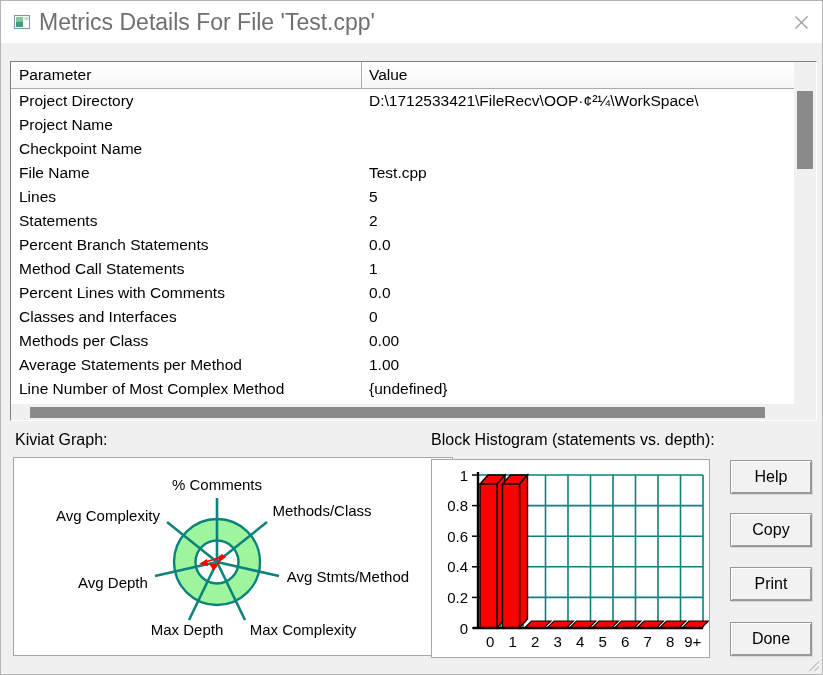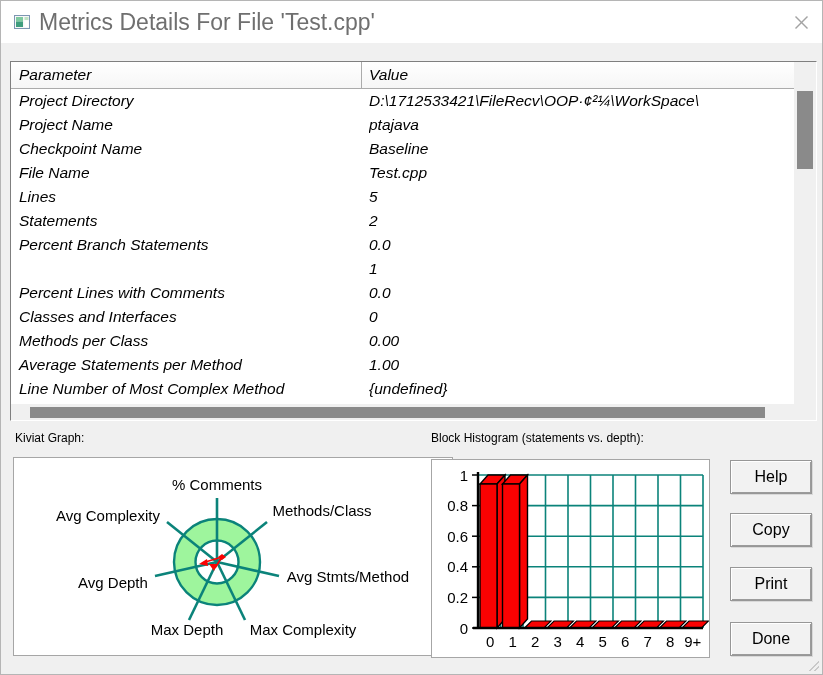--- a/index.html
+++ b/index.html
@@ -17,39 +17,39 @@
     font-size:23px;color:#6f6f6f;white-space:nowrap;
   }
   .close-btn{
     position:absolute;right:5px;top:5px;width:32px;height:32px;
     display:flex;align-items:center;justify-content:center;cursor:pointer;
   }
   
   .table-wrap{
     position:absolute;left:9px;top:60px;width:807px;height:360px;background:#f0f0f0;
     border-top:1px solid #7f7f7f;border-left:1px solid #7f7f7f;
-    border-bottom:1px solid #ffffff;border-right:1px solid #ffffff;font-style:italic;
+    border-bottom:1px solid #ffffff;border-right:1px solid #ffffff;
   }
   .tbl-content{position:absolute;left:0;top:0;width:783px;height:342px;background:#fff;overflow:hidden;}
   .tbl-header{
     position:relative;height:27px;background:linear-gradient(#ffffff,#f6f6f6);
     border-bottom:1px solid #ababab;font-size:15.5px;
   }
   .hdr-param{position:absolute;left:8px;top:0;line-height:26px;}
   .hdr-value{position:absolute;left:358px;top:0;line-height:26px;}
   .hdr-sep{position:absolute;left:350px;top:0;width:1px;height:27px;background:#ababab;}
   .tbl-row{position:relative;height:24px;line-height:24px;font-size:15.5px;white-space:nowrap;padding-left:20px;}
   .cell-param{position:absolute;left:8px;top:0;}
   .cell-value{position:absolute;left:358px;top:0;width:425px;overflow:hidden;}
   .vscroll{position:absolute;right:0;top:0;width:22px;height:358px;background:#f0f0f0;}
   .vthumb{position:absolute;left:3px;top:29px;width:16px;height:78px;background:var(--thumb,#8a8a8a);}
   .hscroll{position:absolute;left:0;bottom:0;width:783px;height:16px;background:#f0f0f0;}
   .hthumb{position:absolute;left:19px;top:3px;width:735px;height:11px;background:var(--thumb,#8a8a8a);}
   
-  .section-label{position:absolute;font-size:12px;color:#000;white-space:nowrap;}
+  .section-label{position:absolute;font-size:16px;color:#000;white-space:nowrap;}
   #kiviat-label{left:14px;top:430px;}
   #hist-label{left:430px;top:430px;}
   .panel{position:absolute;background:#ffffff;border:1px solid #a6a6a6;}
   #kiviat-panel{left:12px;top:456px;width:440px;height:199px;}
   #hist-panel{left:430px;top:458px;width:279px;height:199px;}
   .kv-label{
     position:absolute;transform:translate(-50%,-50%);font-size:15px;white-space:nowrap;
   }
   .spoke{stroke:var(--teal);stroke-width:2.6;}
   .ring-outer{fill:var(--green);stroke:var(--teal);stroke-width:2.4;}
@@ -100,43 +100,42 @@
         <span class="hdr-sep"></span>
         <span class="hdr-value">Value</span>
       </div>
       <div>
           <div class="tbl-row">
             <span class="cell-param">Project Directory</span>
             <span class="cell-value">D:\1712533421\FileRecv\OOP·¢²¼\WorkSpace\</span>
           </div>
           <div class="tbl-row">
             <span class="cell-param">Project Name</span>
-            <span class="cell-value">ptajava</span>
           </div>
           <div class="tbl-row">
             <span class="cell-param">Checkpoint Name</span>
-            <span class="cell-value">Baseline</span>
           </div>
           <div class="tbl-row">
             <span class="cell-param">File Name</span>
             <span class="cell-value">Test.cpp</span>
           </div>
           <div class="tbl-row">
             <span class="cell-param">Lines</span>
             <span class="cell-value">5</span>
           </div>
           <div class="tbl-row">
             <span class="cell-param">Statements</span>
             <span class="cell-value">2</span>
           </div>
           <div class="tbl-row">
             <span class="cell-param">Percent Branch Statements</span>
             <span class="cell-value">0.0</span>
           </div>
           <div class="tbl-row">
+            <span class="cell-param">Method Call Statements</span>
             <span class="cell-value">1</span>
           </div>
           <div class="tbl-row">
             <span class="cell-param">Percent Lines with Comments</span>
             <span class="cell-value">0.0</span>
           </div>
           <div class="tbl-row">
             <span class="cell-param">Classes and Interfaces</span>
             <span class="cell-value">0</span>
           </div>

